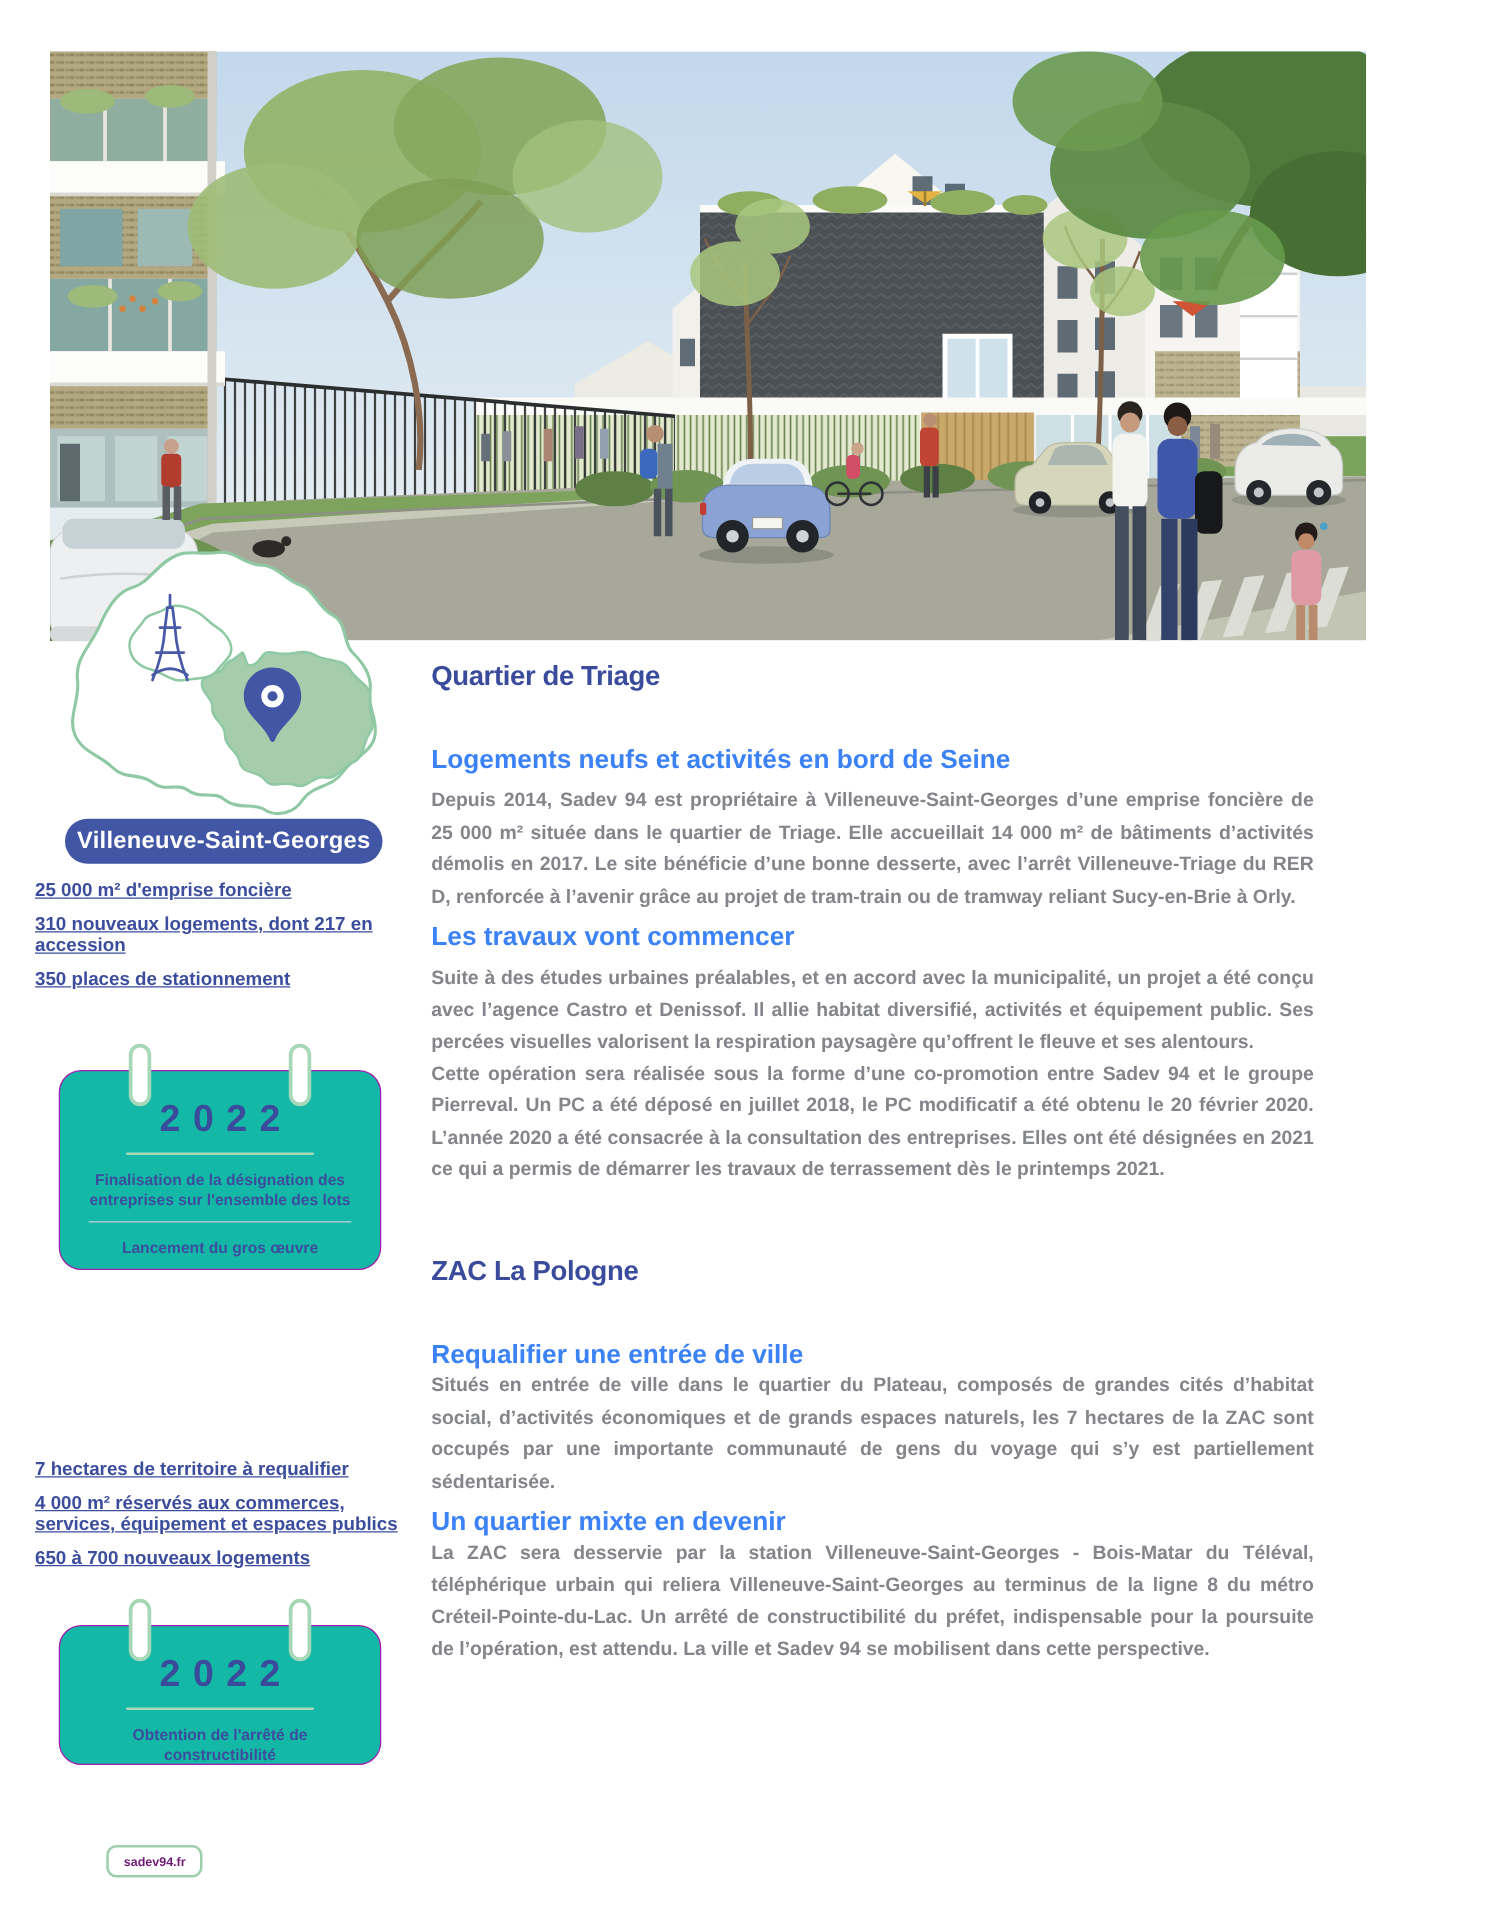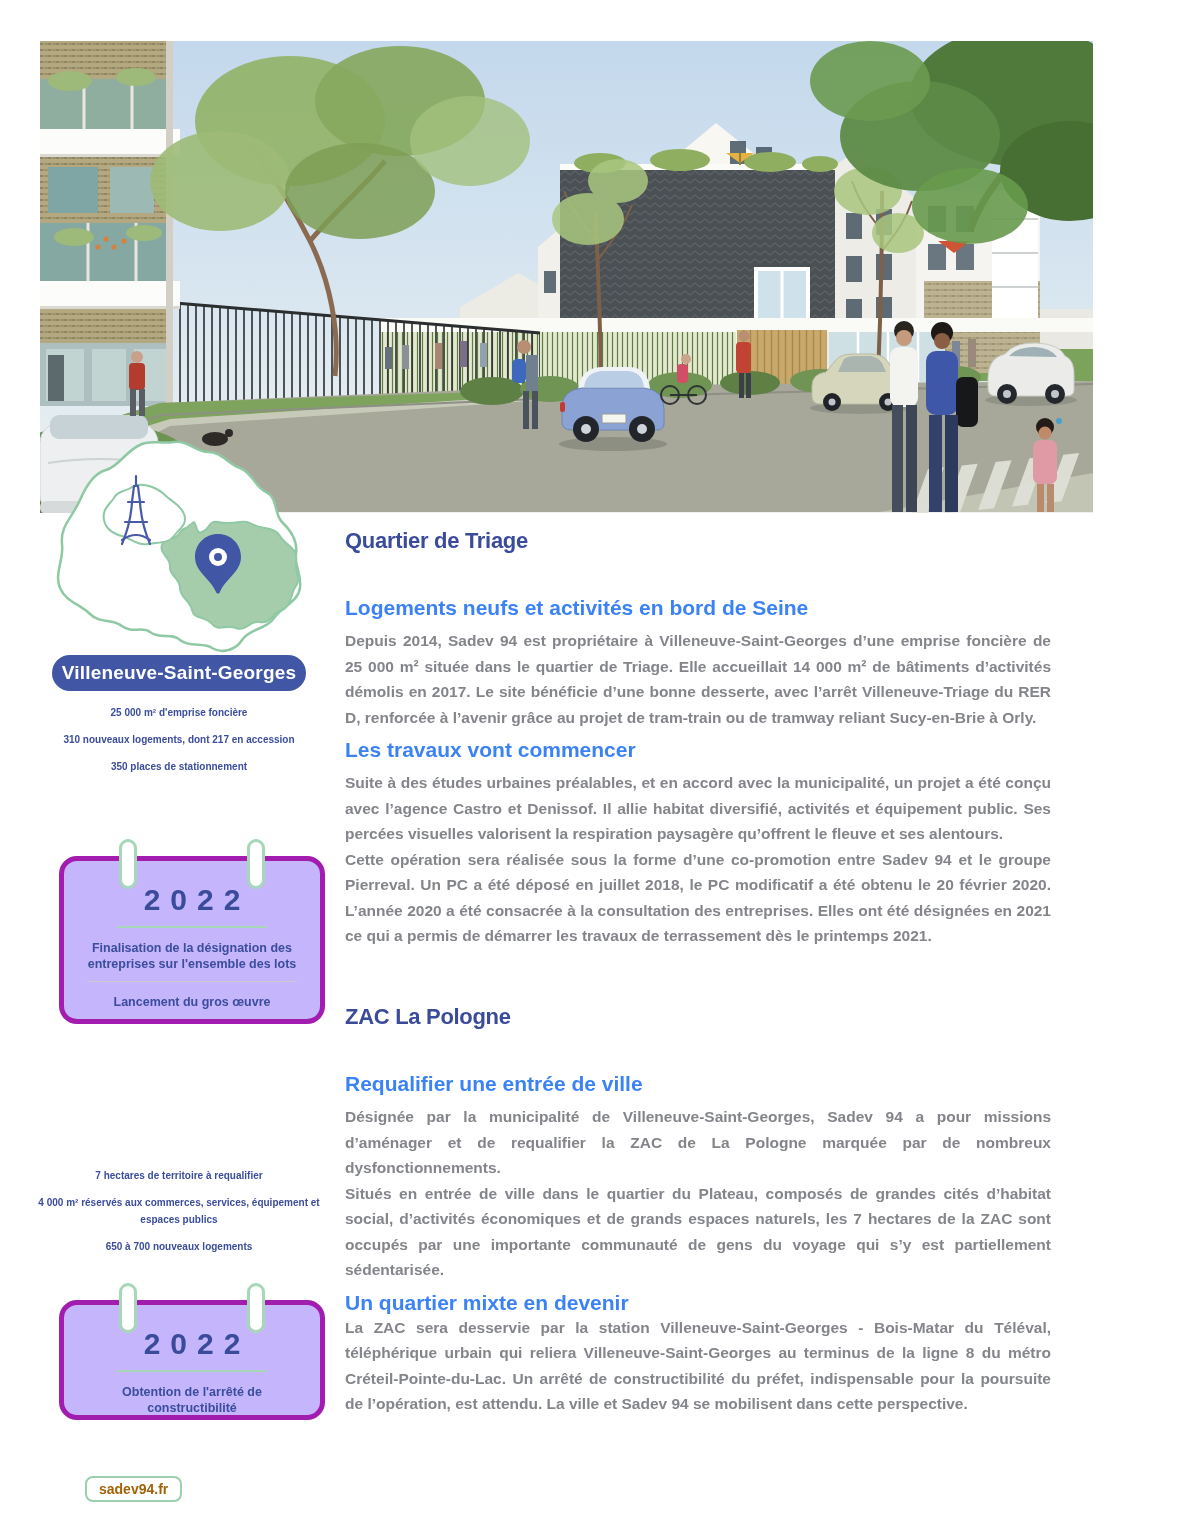--- a/index.html
+++ b/index.html
@@ -9,28 +9,28 @@
   .hero{position:absolute;left:40px;top:41px;width:1053px;height:472px;overflow:hidden;}
   .hero svg{display:block;width:100%;height:100%;}
 
   .map{position:absolute;left:46px;top:426px;width:262px;height:232px;}
   .map svg{display:block;width:100%;height:100%;}
 
   .banner{position:absolute;left:52px;top:655px;width:254px;height:36px;background:#4156a5;
           border-radius:18px;display:flex;align-items:center;justify-content:center;}
   .banner span{color:#ffffff;font-size:19px;font-weight:bold;letter-spacing:.2px;}
 
-  .stats{position:absolute;left:28px;width:302px;text-align:center;color:#3b4d9c;
-         font-weight:bold;font-size:10px;line-height:17px;}
+  .stats{position:absolute;left:28px;width:302px;color:#3b4d9c;
+         font-weight:bold;font-size:15px;line-height:17px;text-decoration:underline;}
   .stats .stat{margin-bottom:10px;}
   .stats-1{top:704px;}
   .stats-2{top:1167px;}
 
-  .calendar{position:absolute;left:47px;width:256px;border:5px solid #a21caf;border-radius:18px;
-            background:#c4b5fd;text-align:center;margin-left:12px;}
+  .calendar{position:absolute;left:47px;width:256px;border:1px solid #a21caf;border-radius:18px;
+            background:#14b8a6;text-align:center;}
   .cal-1{top:856px;height:158px;}
   .cal-2{top:1300px;height:110px;}
   .ring{position:absolute;top:-22px;width:12px;height:44px;border:3px solid #a6d7b6;
         border-radius:9px;background:#ffffff;}
   .ring-l{left:55px;}
   .ring-r{right:55px;}
   .cal-year{margin-top:22px;color:#3a4b9b;font-size:30px;font-weight:bold;letter-spacing:10px;text-indent:10px;}
   .cal-underline{width:150px;height:2px;background:#a6d7b6;margin:9px auto 0 auto;}
   .cal-item{margin:12px auto 0 auto;padding:0 12px;color:#3b4d9c;font-size:12.5px;font-weight:bold;line-height:16px;}
   .cal-divider{width:82%;height:1px;background:#c9cbda;margin:9px auto 0 auto;}
@@ -41,21 +41,21 @@
   .h1{font-size:22px;font-weight:bold;color:#3a4b9b;letter-spacing:-.3px;}
   .h2{font-size:21px;font-weight:bold;color:#3b82f6;}
   .mt-a{margin-top:42px;}
   .mt-b{margin-top:8px;}
   .para{margin:8px 0 0 0;font-size:15.5px;font-weight:bold;line-height:25.5px;color:#83858a;
         text-align:justify;}
   .para.mt-0{margin-top:0;}
 
   .footer-pill{position:absolute;left:85px;top:1476px;border:2px solid #9ccfae;border-radius:8px;
                padding:2px 12px;background:#ffffff;cursor:pointer;}
-  .footer-pill span{color:#a16207;font-size:14px;font-weight:bold;}
+  .footer-pill span{color:#701a75;font-size:10px;font-weight:bold;}
 </style>
 </head>
 <body>
 
 <div class="page">
 
   <div class="hero">
     <svg viewBox="0 0 1053 472" preserveAspectRatio="none">
       <defs>
         <linearGradient id="sky" x1="0" y1="0" x2="0" y2="1">
@@ -431,21 +431,20 @@
     <div class="h2 mt-a">Logements neufs et activités en bord de Seine</div>
     <p class="para">Depuis 2014, Sadev 94 est propriétaire à Villeneuve-Saint-Georges d’une emprise foncière de 25 000 m² située dans le quartier de Triage. Elle accueillait 14 000 m² de bâtiments d’activités démolis en 2017. Le site bénéficie d’une bonne desserte, avec l’arrêt Villeneuve-Triage du RER D, renforcée à l’avenir grâce au projet de tram-train ou de tramway reliant Sucy-en-Brie à Orly.</p>
     <div class="h2 mt-b">Les travaux vont commencer</div>
     <p class="para">Suite à des études urbaines préalables, et en accord avec la municipalité, un projet a été conçu avec l’agence Castro et Denissof. Il allie habitat diversifié, activités et équipement public. Ses percées visuelles valorisent la respiration paysagère qu’offrent le fleuve et ses alentours.</p>
     <p class="para mt-0">Cette opération sera réalisée sous la forme d’une co-promotion entre Sadev 94 et le groupe Pierreval. Un PC a été déposé en juillet 2018, le PC modificatif a été obtenu le 20 février 2020. L’année 2020 a été consacrée à la consultation des entreprises. Elles ont été désignées en 2021 ce qui a permis de démarrer les travaux de terrassement dès le printemps 2021.</p>
   </div>
 
   <div class="section sec-pologne">
     <div class="h1">ZAC La Pologne</div>
     <div class="h2 mt-a">Requalifier une entrée de ville</div>
-    <p class="para">Désignée par la municipalité de Villeneuve-Saint-Georges, Sadev 94 a pour missions d’aménager et de requalifier la ZAC de La Pologne marquée par de nombreux dysfonctionnements.</p>
     <p class="para mt-0">Situés en entrée de ville dans le quartier du Plateau, composés de grandes cités d’habitat social, d’activités économiques et de grands espaces naturels, les 7 hectares de la ZAC sont occupés par une importante communauté de gens du voyage qui s’y est partiellement sédentarisée.</p>
     <div class="h2 mt-b">Un quartier mixte en devenir</div>
     <p class="para mt-0">La ZAC sera desservie par la station Villeneuve-Saint-Georges - Bois-Matar du Téléval, téléphérique urbain qui reliera Villeneuve-Saint-Georges au terminus de la ligne 8 du métro Créteil-Pointe-du-Lac. Un arrêté de constructibilité du préfet, indispensable pour la poursuite de l’opération, est attendu. La ville et Sadev 94 se mobilisent dans cette perspective.</p>
   </div>
 
   <div class="footer-pill">
     <span>sadev94.fr</span>
   </div>
 
 </div>

